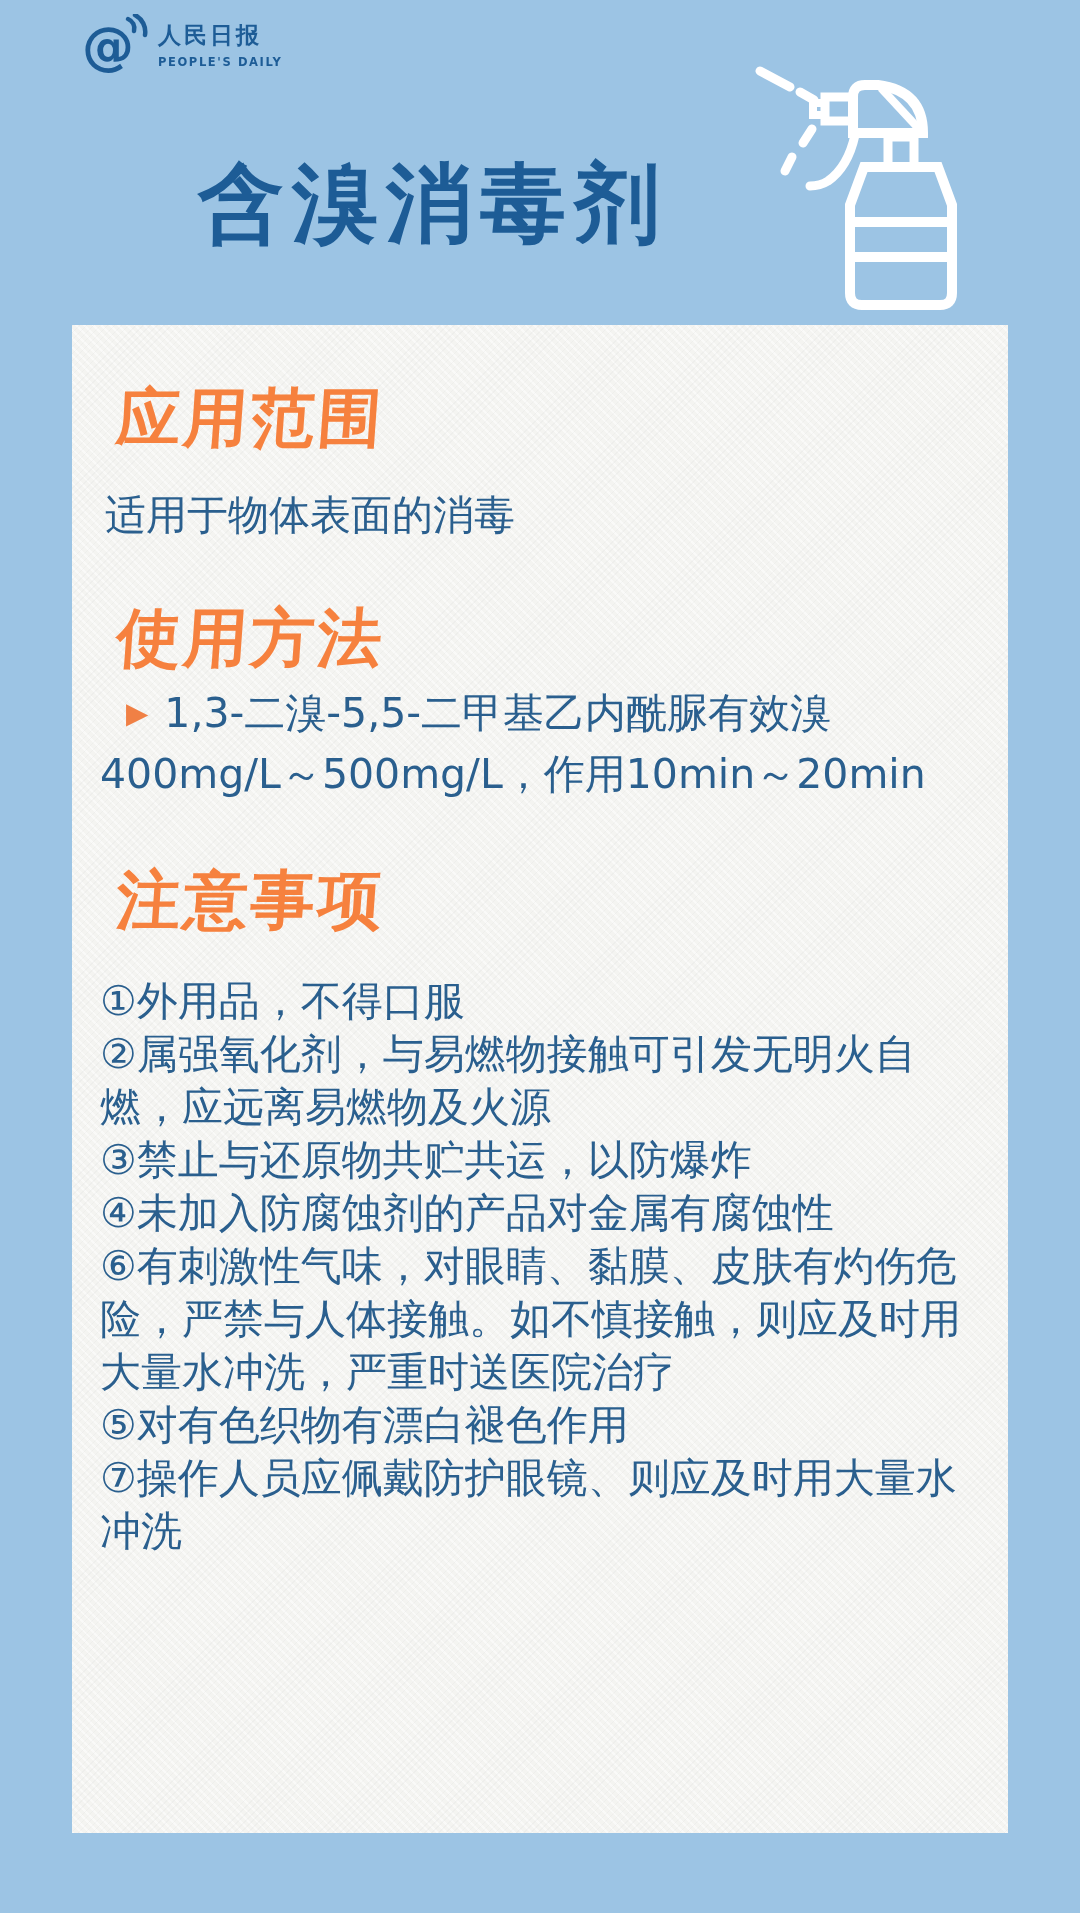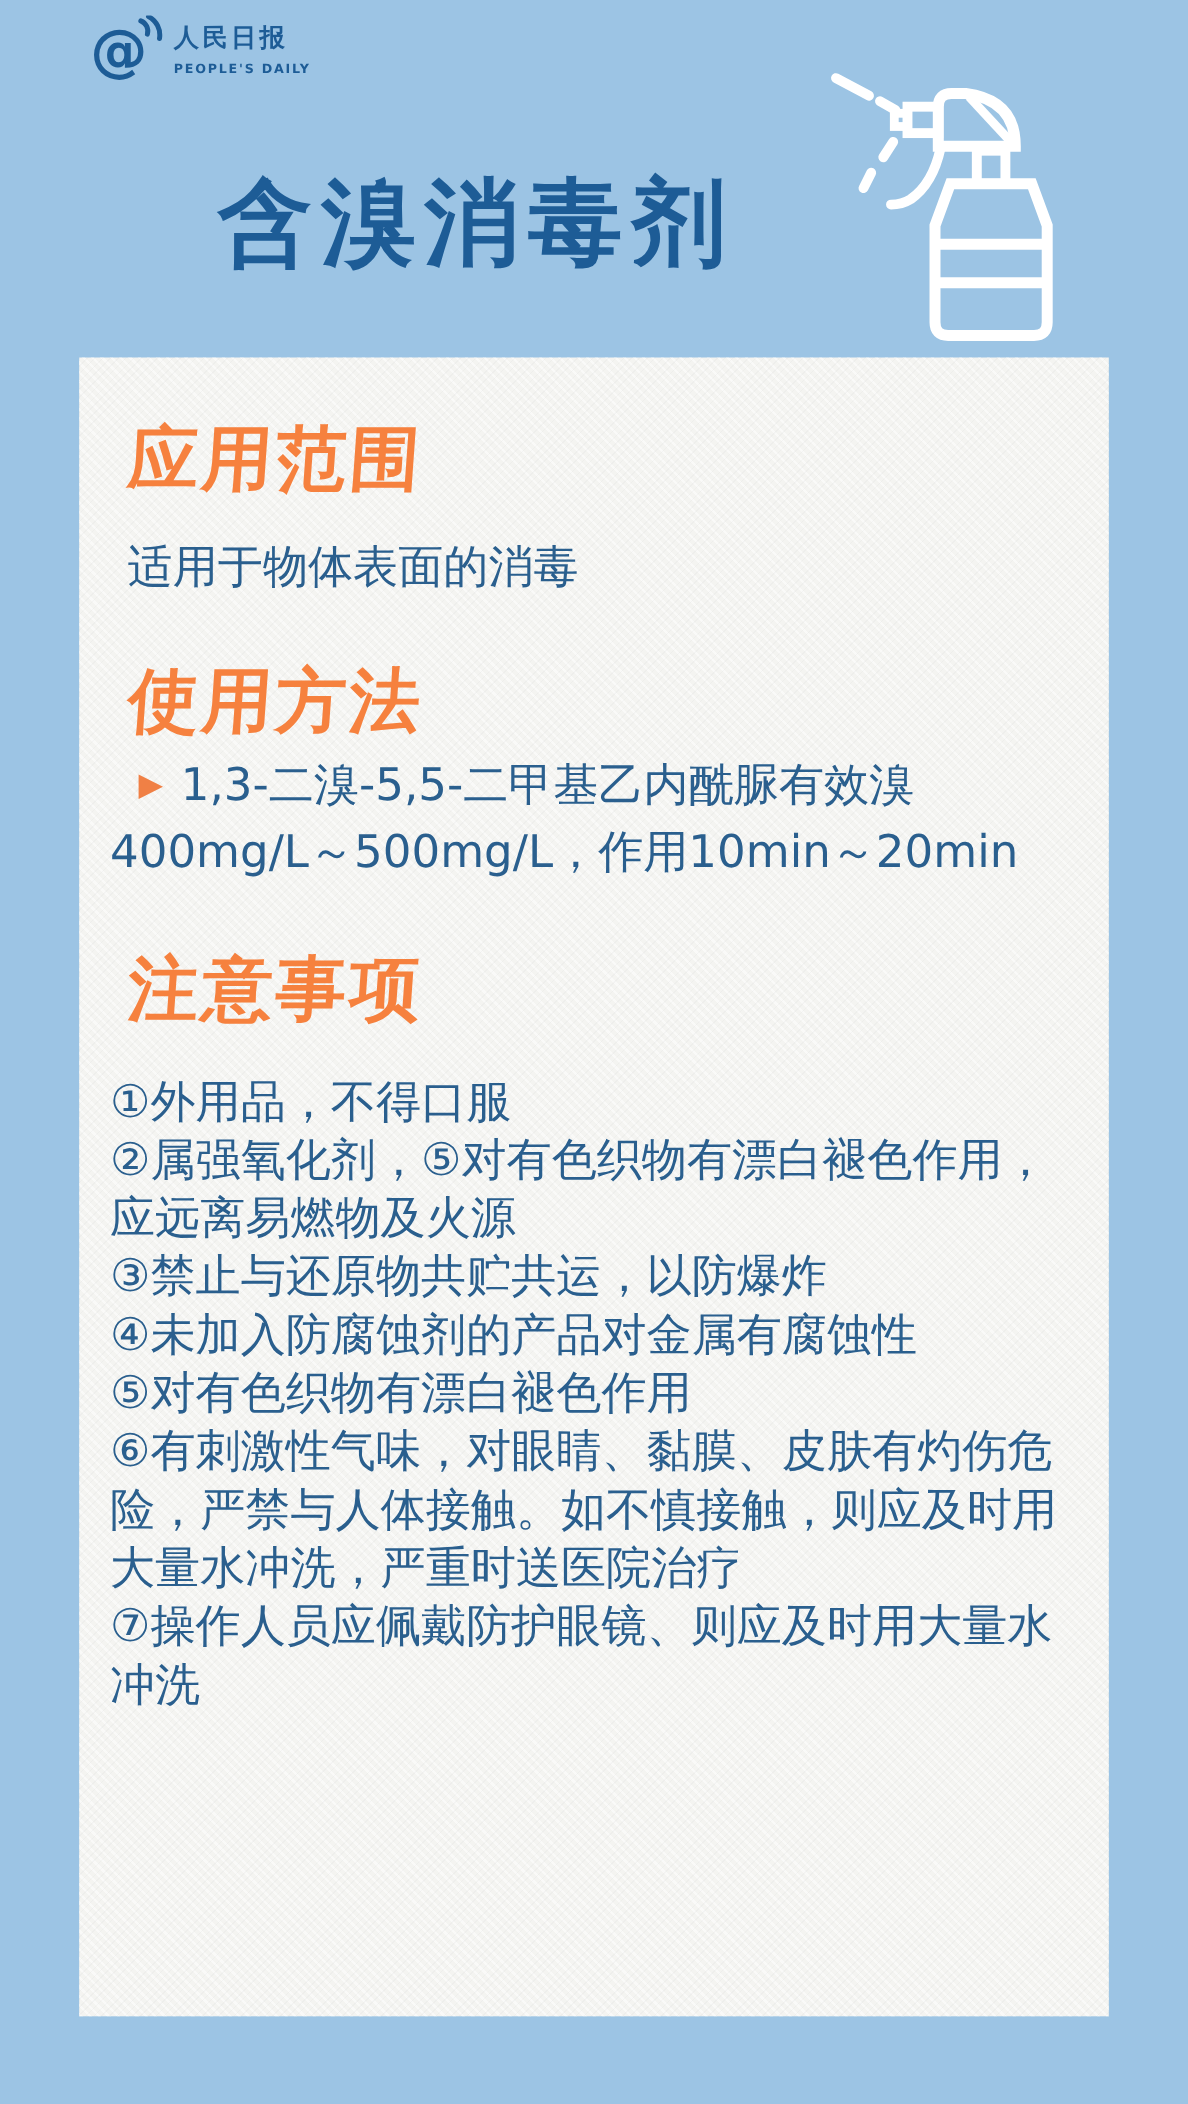--- a/index.html
+++ b/index.html
@@ -32,21 +32,21 @@
       repeating-linear-gradient(45deg, rgba(255,255,255,0.5) 0 2px, transparent 2px 6px);
   }
   .sec-heading{
     font-size:64px;font-weight:900;color:#F6813E;line-height:78px;
     letter-spacing:3px;margin:0 0 0 14px;
     transform:skewX(-4deg);transform-origin:left bottom;white-space:nowrap;
   }
   .h-app{margin-top:26px;}
   .h-use{margin-top:56px;}
   .h-note{margin-top:58px;}
-  .body-line{font-size:41px;line-height:56px;color:#2A5F8E;margin:30px 0 0 16px;}
+  .body-line{font-size:41px;line-height:56px;color:#2A5F8E;margin:30px 0 0 5px;}
   .intro{font-size:41px;line-height:57px;color:#235884;font-weight:bold;margin:26px 0 0 0;}
   .bullet{font-size:41px;line-height:57px;color:#2A5F8E;margin:8px 0 0 0;text-indent:26px;}
   .bullet + .bullet{margin-top:6px;text-decoration:underline;}
   .tri{
     color:#F08045;font-size:29px;margin-right:16px;
     position:relative;top:-4px;font-style:normal;
   }
   .notes{margin-top:36px;}
   .note{font-size:41px;line-height:53px;color:#2A5F8E;margin:0;}
 </style>
@@ -95,21 +95,21 @@
 
   <h2 class="sec-heading h-app">应用范围</h2>
   <p class="body-line">适用于物体表面的消毒</p>
 
   <h2 class="sec-heading h-use">使用方法</h2>
   <p class="bullet"><span class="tri">▶</span><span>1,3-二溴-5,5-二甲基乙内酰脲有效溴400mg/L～500mg/L，作用10min～20min</span></p>
 
   <h2 class="sec-heading h-note">注意事项</h2>
   <div class="notes">
     <p class="note">①外用品，不得口服</p>
-    <p class="note">②属强氧化剂，⑤对有色织物有漂白褪色作用，应远离易燃物及火源</p>
+    <p class="note">②属强氧化剂，与易燃物接触可引发无明火自燃，应远离易燃物及火源</p>
     <p class="note">③禁止与还原物共贮共运，以防爆炸</p>
     <p class="note">④未加入防腐蚀剂的产品对金属有腐蚀性</p>
+    <p class="note">⑥有刺激性气味，对眼睛、黏膜、皮肤有灼伤危险，严禁与人体接触。如不慎接触，则应及时用大量水冲洗，严重时送医院治疗</p>
     <p class="note">⑤对有色织物有漂白褪色作用</p>
-    <p class="note">⑥有刺激性气味，对眼睛、黏膜、皮肤有灼伤危险，严禁与人体接触。如不慎接触，则应及时用大量水冲洗，严重时送医院治疗</p>
     <p class="note">⑦操作人员应佩戴防护眼镜、则应及时用大量水冲洗</p>
   </div>
 
 </div>
 
 </body></html>

